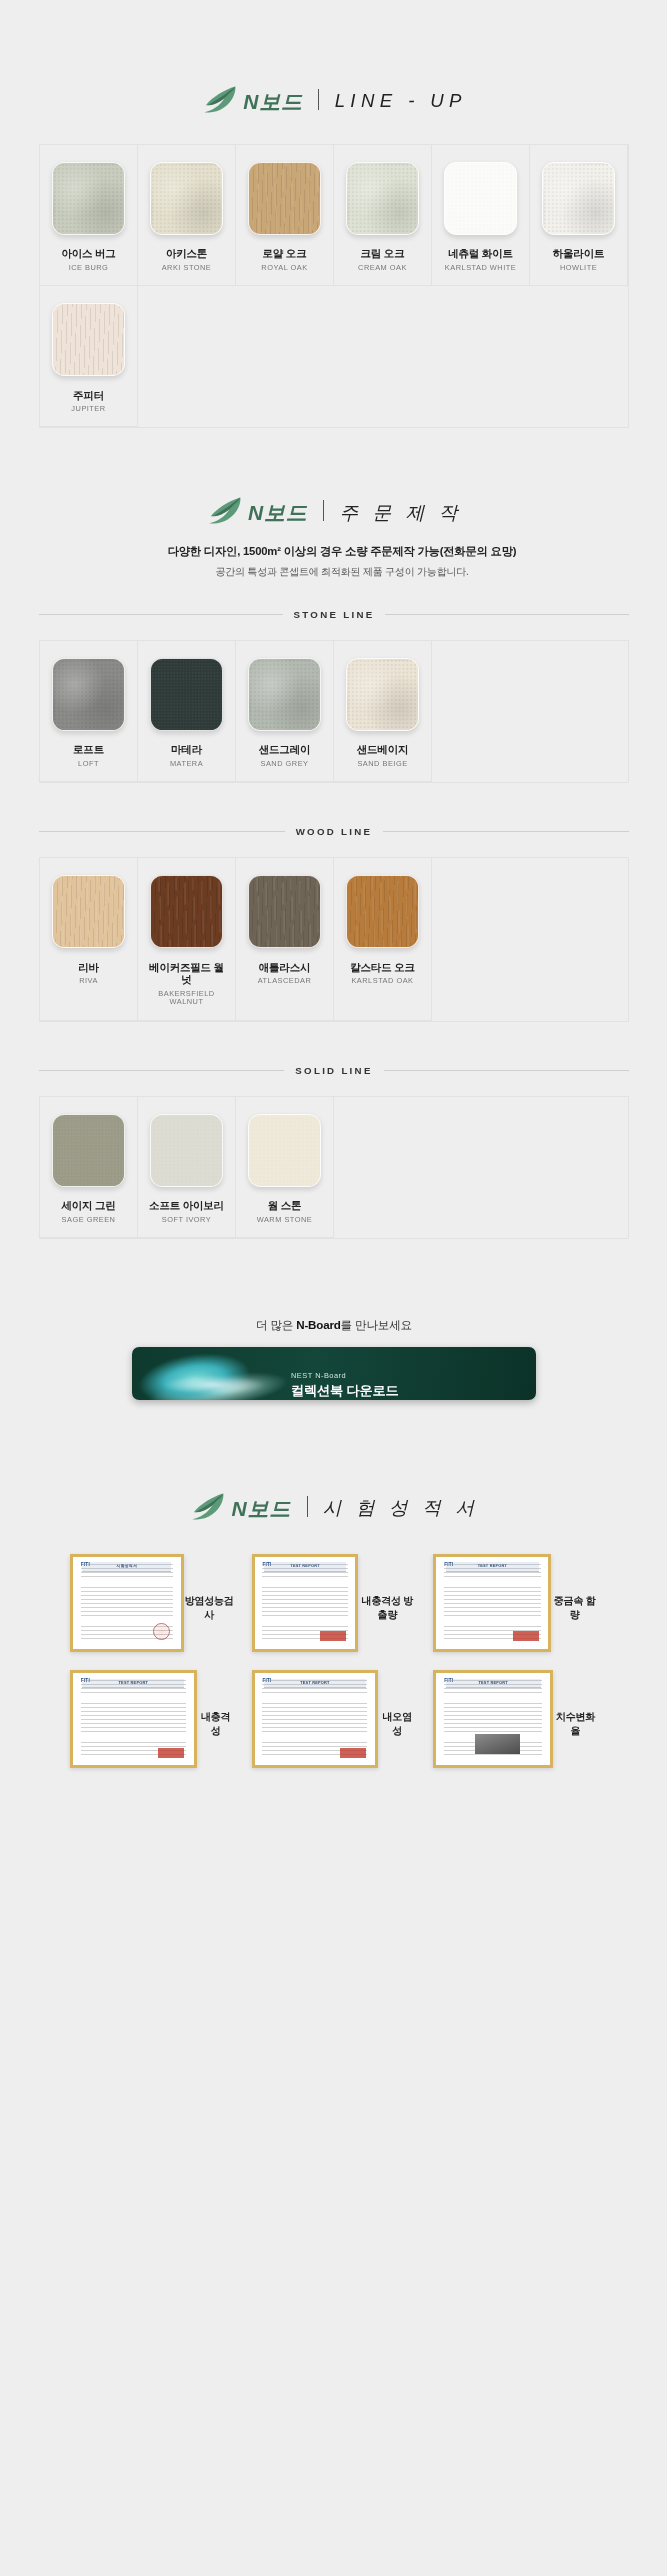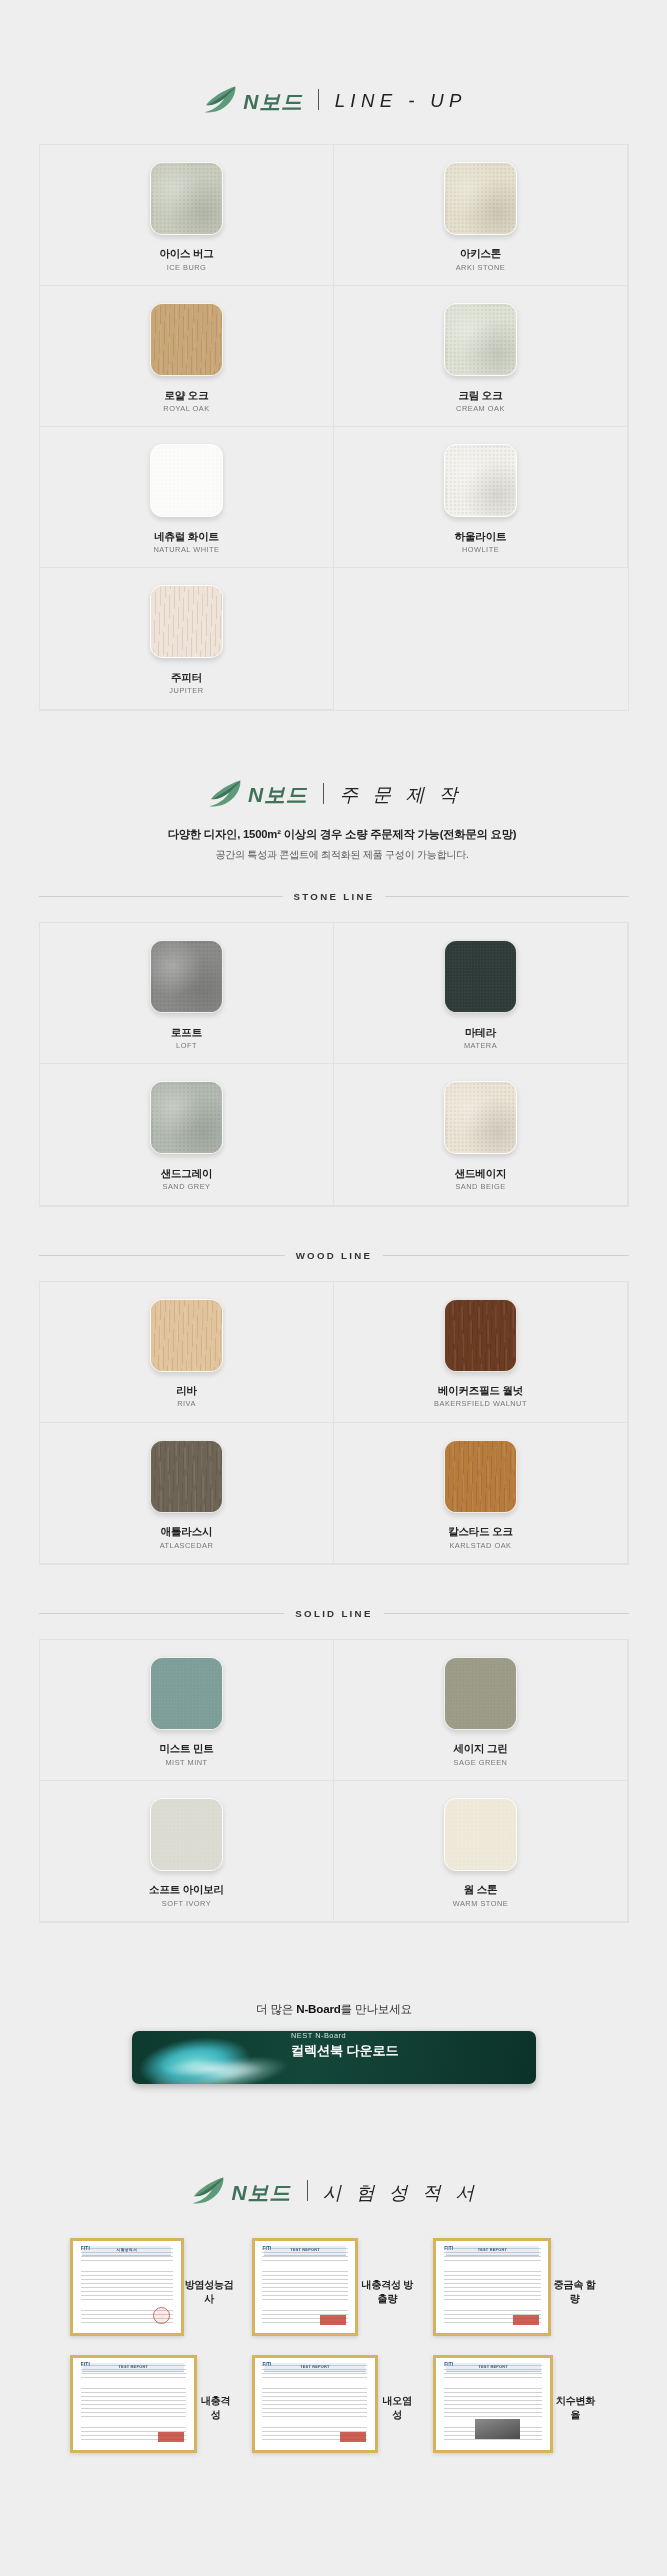--- a/index.html
+++ b/index.html
@@ -34,21 +34,21 @@
   }
   .sec-sub {
     font-size: 18.6px; color: #222; letter-spacing: 5.4px; font-weight: 400;
     line-height: 1; padding-bottom: 0.8px;
   }
   .sec-sub.kr { letter-spacing: 4.7px; }
 
   
   .grid {
     display: grid;
-    grid-template-columns: repeat(2, 1fr);
+    grid-template-columns: repeat(6, 1fr);
     width: 590px;
     margin: 0 auto;
     border-left: 0.8px solid #e2e2e2;
     border-top: 0.8px solid #e2e2e2;
   }
   .grid.bordered-all { border-right: 0.8px solid #e2e2e2; border-bottom: 0.8px solid #e2e2e2; }
   .cell {
     border-right: 0.8px solid #e2e2e2;
     border-bottom: 0.8px solid #e2e2e2;
     padding: 17px 7.8px 12.4px 7.8px;
@@ -113,21 +113,21 @@
   
   .dl-lead {
     text-align:center; font-size: 11.6px; color: #333; letter-spacing:-0.2px;
   }
   .dl-lead b { font-weight: 700; color:#111;margin-top:20px; }
   .banner {
     width: 404px; height: 53px; margin: 0 auto; border-radius: 7px;
     background: linear-gradient(100deg, #0e3a2e 0%, #14463a 45%, #0c3228 100%);
     position: relative; overflow: hidden; cursor: pointer;
     box-shadow: 0 2.3px 7.8px rgba(0,0,0,.25);
-    display:flex; align-items:flex-start;
+    display:flex; align-items:flex-end;
   }
   .banner .wave {
     position:absolute; left:-7.8px; top:-14px; width: 167px; height: 85px;
     background:
       radial-gradient(ellipse 78px 34px at 42% 52%, #7fe3e0 0%, #3fb9c4 38%, rgba(18,84,86,0) 72%),
       radial-gradient(ellipse 101px 23px at 55% 70%, #bdf3ee 0%, rgba(40,140,150,0) 70%);
     filter: blur(0.8px); opacity:.95;
     transform: rotate(-8deg);
   }
   .banner .wave2 {
@@ -227,21 +227,21 @@
         <div class="nm-en">ROYAL OAK</div>
       </div>
       <div class="cell">
         <div class="sw stone" style="background: rgb(221, 226, 212);"></div>
         <div class="nm-kr">크림 오크</div>
         <div class="nm-en">CREAM OAK</div>
       </div>
       <div class="cell">
         <div class="sw solid" style="background: rgb(251, 251, 249);"></div>
         <div class="nm-kr">네츄럴 화이트</div>
-        <div class="nm-en">NATURAL WHITE</div>
+        <div class="nm-en">KARLSTAD WHITE</div>
       </div>
       <div class="cell">
         <div class="sw stone" style="background: rgb(242, 241, 236);"></div>
         <div class="nm-kr">하울라이트</div>
         <div class="nm-en">HOWLITE</div>
       </div>
       <div class="cell">
         <div class="sw wood" style="background: rgb(239, 227, 216);"></div>
         <div class="nm-kr">주피터</div>
         <div class="nm-en">JUPITER</div>
@@ -331,25 +331,20 @@
       </div>
       <div style="height: 43px;"></div>
       <div class="line-title">
         <span class="rule"></span>
         <span class="txt">SOLID LINE</span>
         <span class="rule"></span>
       </div>
       <div style="height: 20px;"></div>
       <div class="grid bordered-all">
         <div class="cell">
-          <div class="sw solid" style="background: rgb(126, 158, 153);"></div>
-          <div class="nm-kr">미스트 민트</div>
-          <div class="nm-en">MIST MINT</div>
-        </div>
-        <div class="cell">
           <div class="sw solid" style="background: rgb(155, 155, 136);"></div>
           <div class="nm-kr">세이지 그린</div>
           <div class="nm-en">SAGE GREEN</div>
         </div>
         <div class="cell">
           <div class="sw solid" style="background: rgb(220, 220, 210);"></div>
           <div class="nm-kr">소프트 아이보리</div>
           <div class="nm-en">SOFT IVORY</div>
         </div>
         <div class="cell">

